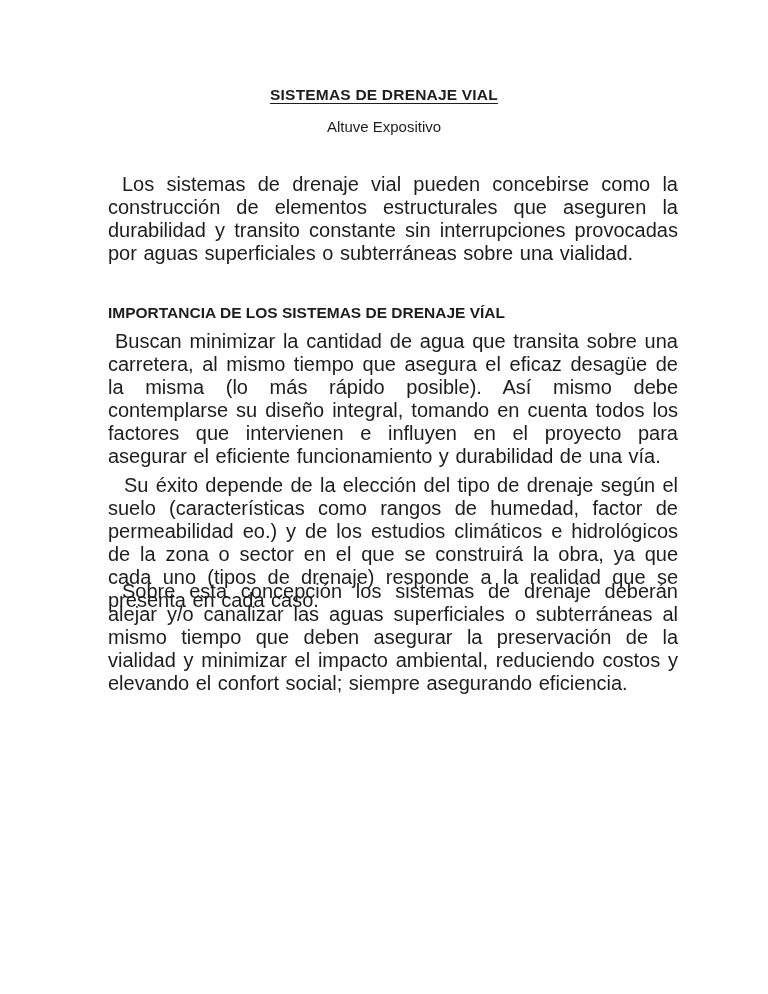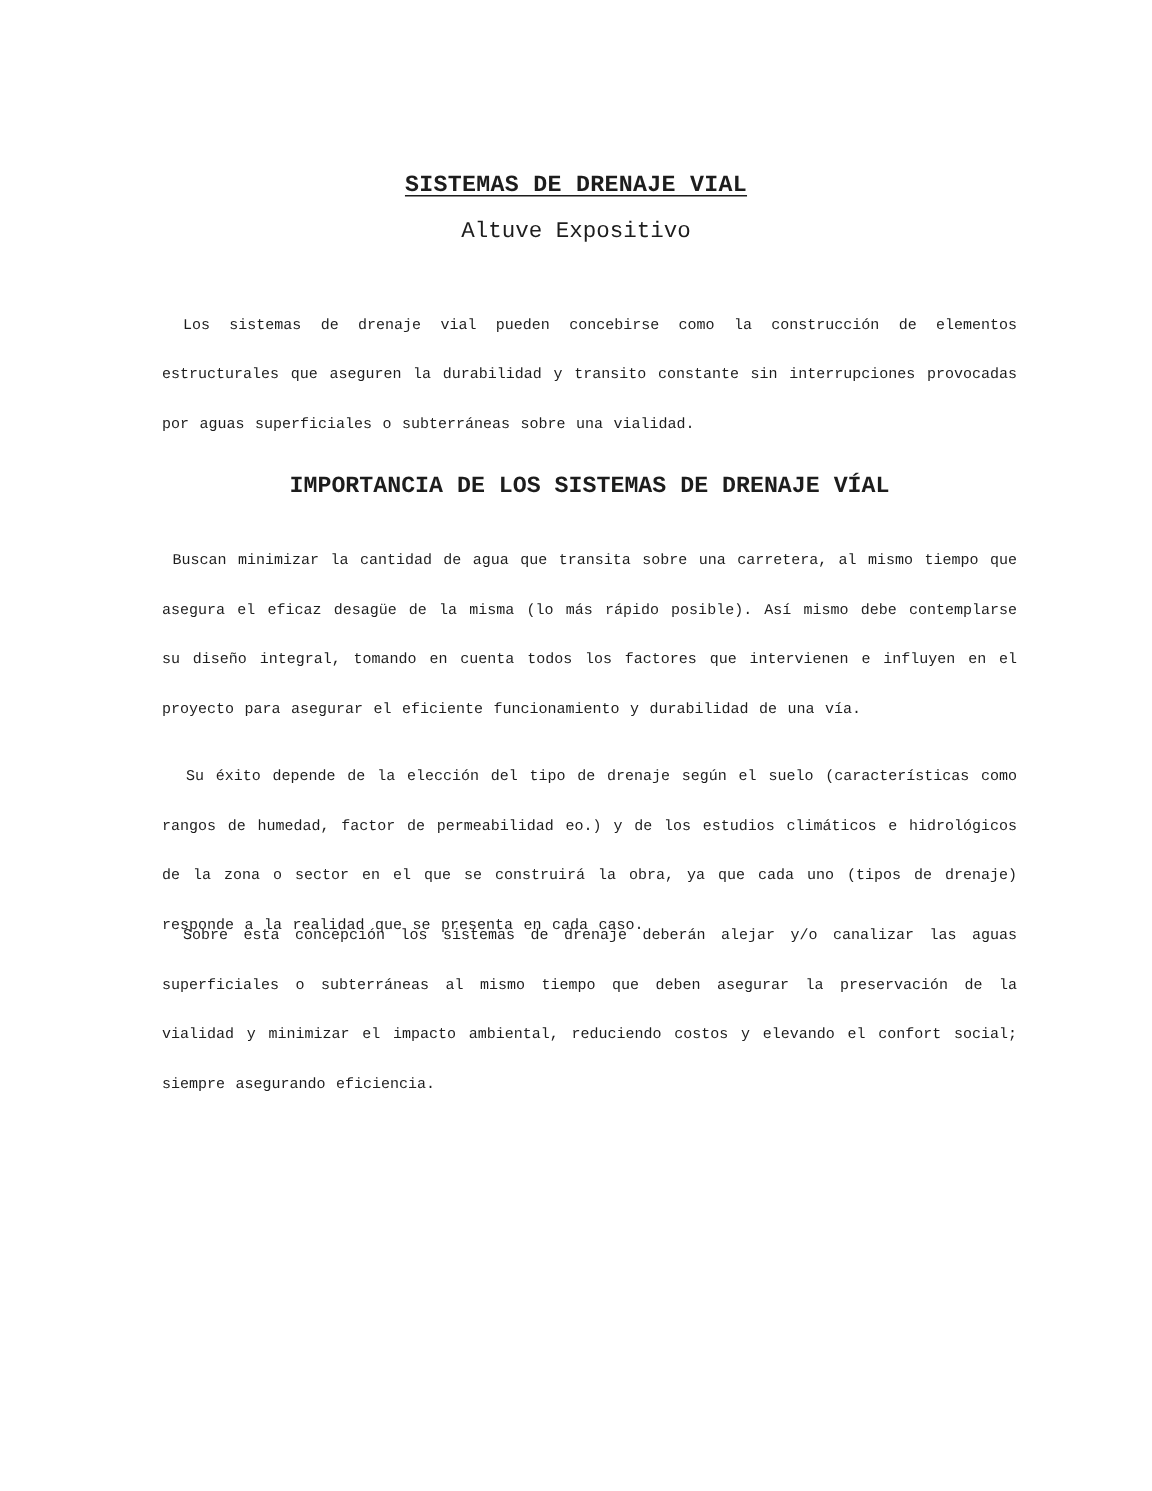--- a/index.html
+++ b/index.html
@@ -6,24 +6,23 @@
   html, body {
     margin: 0;
     padding: 0;
     background: #ffffff;
   }
   .page {
     position: relative;
     width: 768px;
     height: 714px;
     background: #ffffff;
-    font-family: Liberation Mono, monospace;
+    font-family: Liberation Sans, sans-serif;
     color: #1d1d1d;
     overflow: hidden;
-    margin-top: 28px;
   }
   .title {
     position: absolute;
     left: 0;
     right: 0;
     top: 85px;
     margin: 0;
     text-align: center;
     font-size: 15.5px;
     font-weight: bold;
@@ -40,33 +39,32 @@
     top: 117px;
     text-align: center;
     font-size: 15px;
     line-height: 20px;
   }
   .body-par {
     position: absolute;
     left: 108px;
     width: 570px;
     margin: 0;
-    font-size: 10px;
-    line-height: 33px;
+    font-size: 20px;
+    line-height: 23px;
     text-align: justify;
     word-spacing: 1px;
   }
   .p-intro  { top: 173px; text-indent: 14px; }
   .heading {
     position: absolute;
     left: 108px;
     width: 570px;
-    top: 283px;
+    top: 299px;
     margin: 0;
-    text-align: center;
     font-size: 15.5px;
     font-weight: bold;
     line-height: 27px;
   }
   .p-sec1   { top: 330px; text-indent: 7px; }
   .p-sec2   { top: 474px; text-indent: 16px; }
   .p-sec3   { top: 580px; text-indent: 14px; }
   .footer {
     position: absolute;
     right: 108px;

